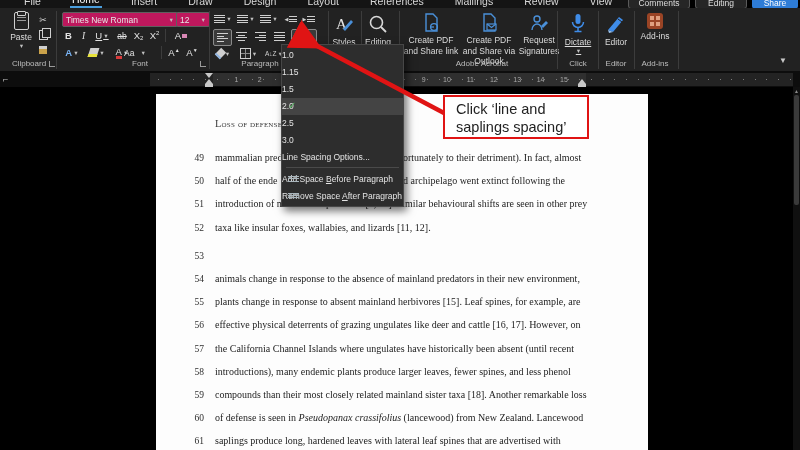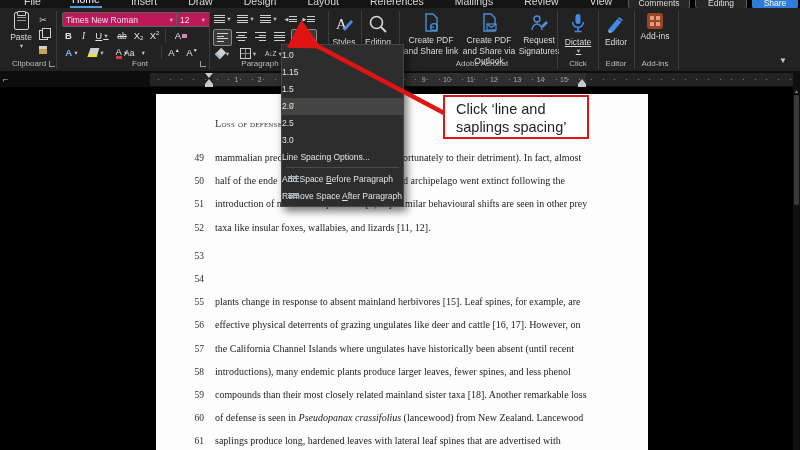--- a/index.html
+++ b/index.html
@@ -505,20 +505,21 @@
           </div>
           <div class="dline">
             <span class="lnum">52</span>
             <span class="ltext fit">taxa like insular foxes, wallabies, and lizards [11, 12].</span>
           </div>
           <div class="dline para">
             <span class="lnum">53</span>
           </div>
           <div class="dline">
             <span class="lnum">54</span>
+            <span class="ltext fit">animals change in response to the absence of mainland predators in their new environment,</span>
           </div>
           <div class="dline">
             <span class="lnum">55</span>
             <span class="ltext fit">plants change in response to absent mainland herbivores [15]. Leaf spines, for example, are</span>
           </div>
           <div class="dline">
             <span class="lnum">56</span>
             <span class="ltext fit">effective physical deterrents of grazing ungulates like deer and cattle [16, 17]. However, on</span>
           </div>
           <div class="dline">

